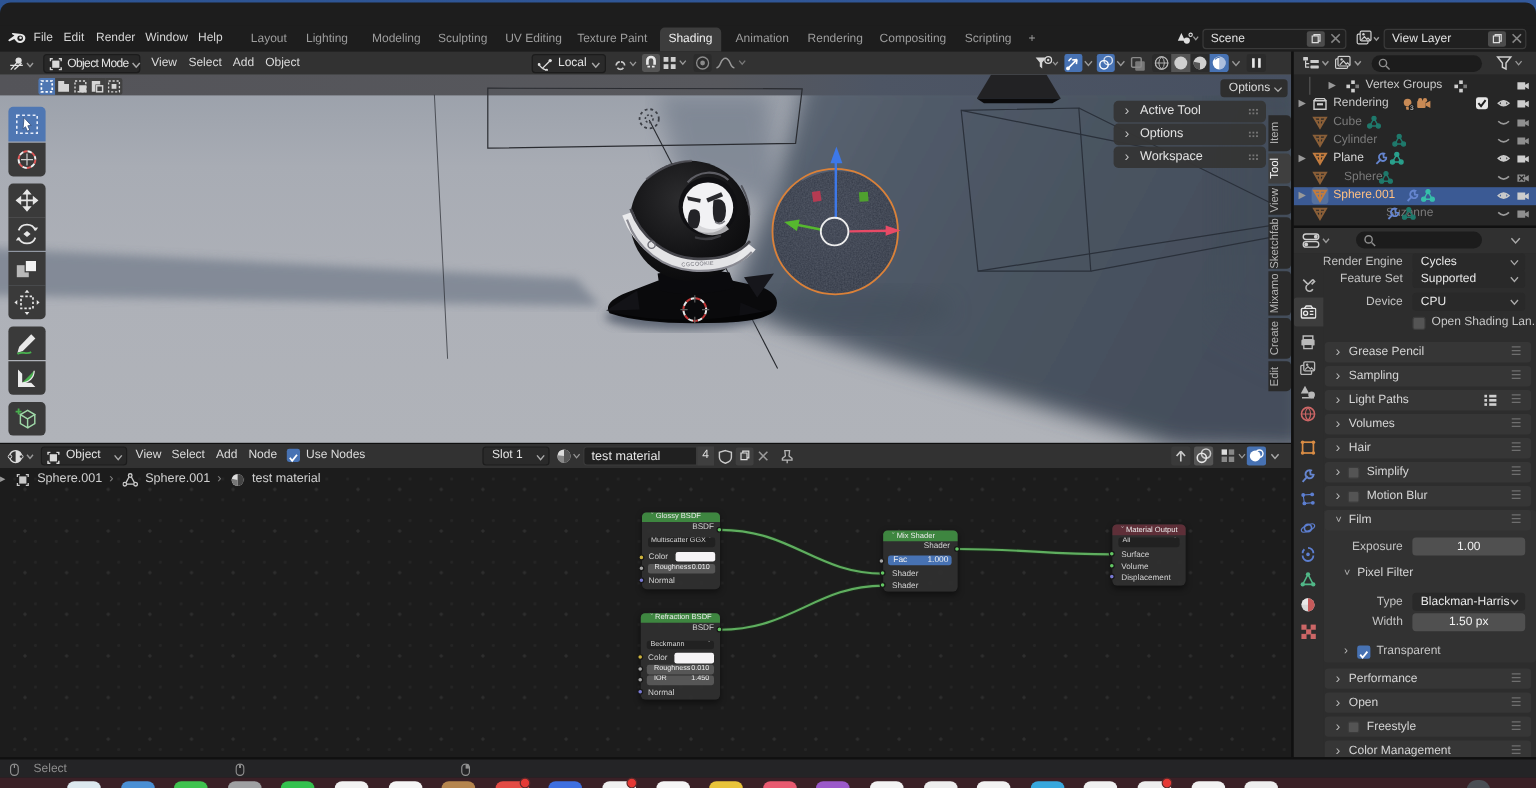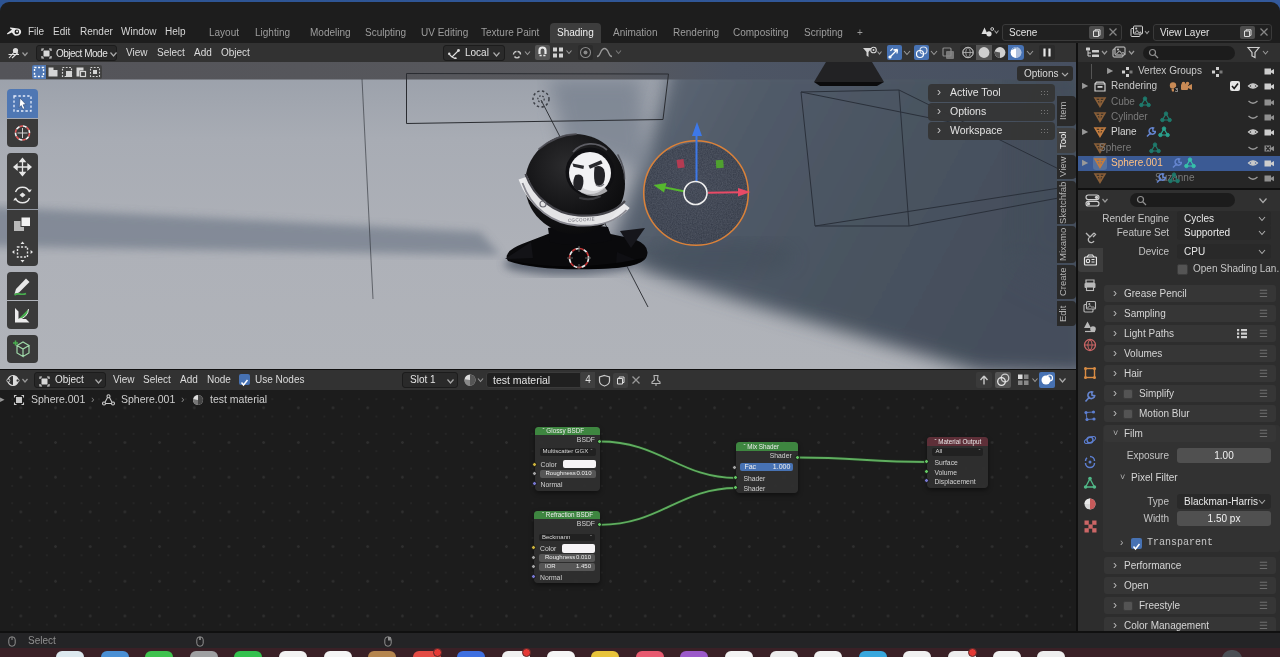--- a/index.html
+++ b/index.html
@@ -642,21 +642,21 @@
             <use href="#i-eye" stroke="#c9c9c9" fill="#c9c9c9"></use>
           </svg>
           <svg class="abs" style="left:185px;top:1.5px;" width="12" height="12" viewBox="0 0 12 12">
             <use href="#i-cam" fill="#cdcdcd"></use>
           </svg>
         </div>
         <div class="olrow" style="top:97.2px;height:15.35px;">
           <div class="abs" style="left:15px;top:0.5px;width:14px;height:14px;"><svg width="14" height="14" viewBox="0 0 14 14">
               <use href="#i-tri" x="1" y="1" stroke="#8a5f38" fill="#8a5f38"></use>
             </svg></div>
-          <span style="position:absolute;left:21px;top:1.5px;color:#7a7a7a;">Sphere</span>
+          <span style="position:absolute;left:42px;top:1.5px;color:#7a7a7a;">Sphere</span>
           <svg class="abs" style="left:71px;top:1.5px;" width="12" height="12" viewBox="0 0 12 12">
             <use href="#i-mesh" stroke="#1f7a6c" fill="#1f7a6c"></use>
           </svg>
           <svg class="abs" style="left:169px;top:1.5px;" width="12" height="12" viewBox="0 0 12 12">
             <use href="#i-eyec" stroke="#9a9a9a" fill="none"></use>
           </svg>
           <svg class="abs" style="left:185px;top:1.5px;" width="12" height="12" viewBox="0 0 12 12">
             <use href="#i-cam" fill="#8f8f8f"></use>
             <path d="M3 4.5 l4 4 M7 4.5 l-4 4" stroke="#262626" stroke-width="1.2"></path>
           </svg>
@@ -870,21 +870,21 @@
           <span class="plabel" style="top:285px;left:0;width:66px;">Type</span>
           <div class="pfield" style="top:283px;left:74px;width:94px;height:15px;padding-left:7px;">Blackman-Harris<svg class="abs" style="right:5px;top:5px;" width="8" height="6" viewBox="0 0 8 6">
               <path d="M1 1 l3 3.5 l3 -3.5" fill="none" stroke="#aaa" stroke-width="1.1"></path>
             </svg></div>
           <span class="plabel" style="top:302px;left:0;width:66px;">Width</span>
           <div class="pslider" style="top:300px;left:74px;width:94px;height:15px;">1.50 px</div>
           <span style="position:absolute;left:17px;top:326px;color:#b5b5b5;font-size:10px;">›</span>
           <div class="abs" style="left:28px;top:327px;width:11px;height:11px;background:#4772b3;border-radius:2px;"><svg width="11" height="11" viewBox="0 0 11 11">
               <path d="M2.5 5.5 l2 2.5 L8.5 3" fill="none" stroke="#fff" stroke-width="1.5"></path>
             </svg></div>
-          <span style="position:absolute;left:44px;top:326px;color:#c6c6c6;font-size:10px;font-family:Liberation Mono, monospace;">Transparent</span>
+          <span style="position:absolute;left:44px;top:326px;color:#c6c6c6;font-size:10px;">Transparent</span>
           <div class="psec" style="left:1px;top:346px;width:172px;">
             <span style="position:absolute;left:9px;top:0;color:#b5b5b5;font-size:12px;">›</span>
             <span style="position:absolute;left:20px;top:0;">Performance</span>
             <span style="position:absolute;right:8px;top:0;color:#6e6e6e;">☰</span>
           </div>
           <div class="psec" style="left:1px;top:366px;width:172px;">
             <span style="position:absolute;left:9px;top:0;color:#b5b5b5;font-size:12px;">›</span>
             <span style="position:absolute;left:20px;top:0;">Open</span>
             <span style="position:absolute;right:8px;top:0;color:#6e6e6e;">☰</span>
           </div>

